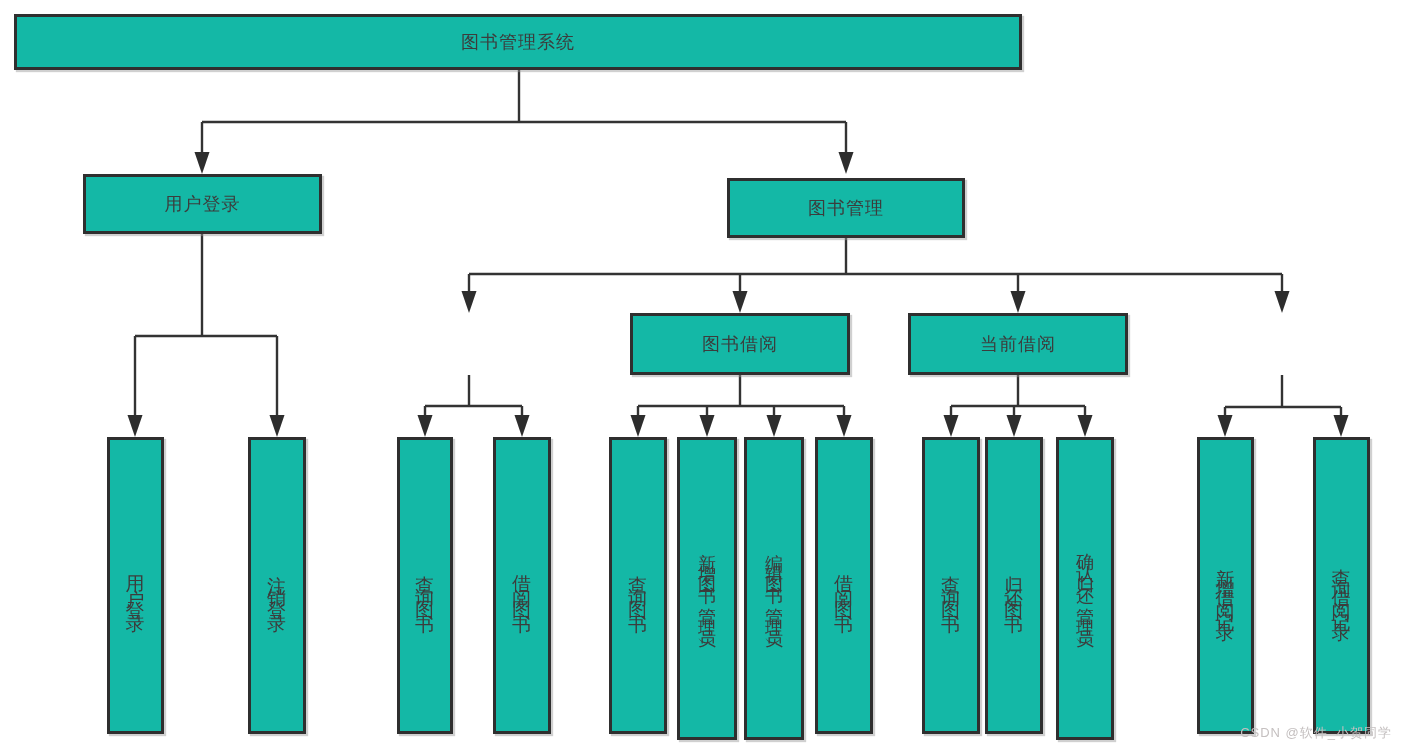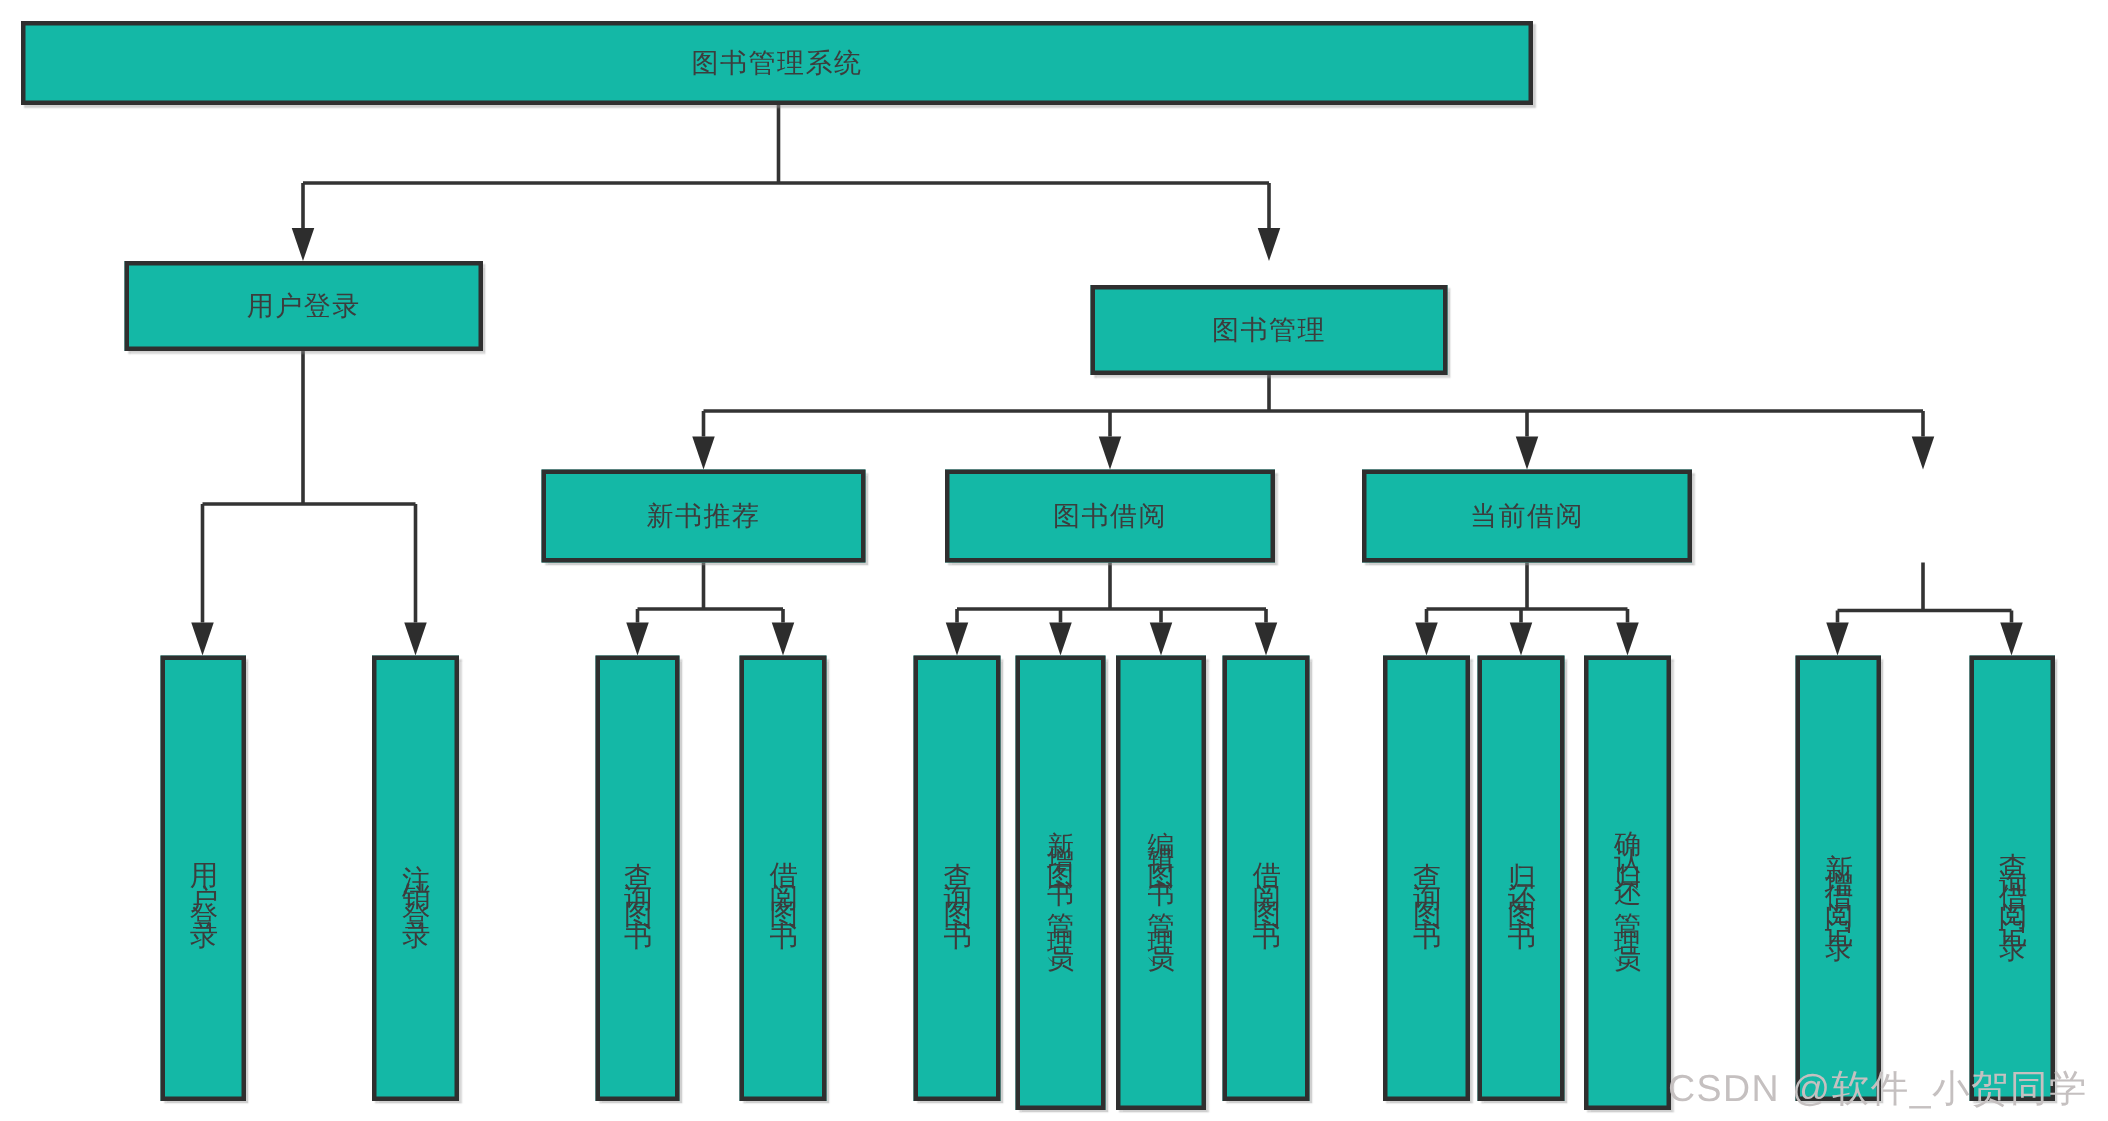--- a/index.html
+++ b/index.html
@@ -25,21 +25,21 @@
     writing-mode:vertical-rl;
     font-size:19px;
     letter-spacing:13px;
     line-height:1;
   }
   .leaf.long{letter-spacing:11px;}
   .leaf.admin{font-size:18px;letter-spacing:11px;}
   #watermark{
     position:absolute;
     right:13px;bottom:5px;
-    font-size:25px;
+    font-size:13px;
     color:#c5c0c0;
     letter-spacing:1px;
     white-space:nowrap;
   }
 </style>
 </head>
 <body>
 
 <div id="canvas">
 
@@ -105,23 +105,22 @@
       <polygon points="1006.5,415 1021.5,415 1014,437"></polygon>
       <polygon points="1077.5,415 1092.5,415 1085,437"></polygon>
       <polygon points="1217.5,415 1232.5,415 1225,437"></polygon>
       <polygon points="1333.5,415 1348.5,415 1341,437"></polygon>
     </g>
   </svg>
 
   <div class="node hnode" style="left:14px;top:14px;width:1008px;height:56px;">图书管理系统</div>
 
   <div class="node hnode" style="left:83px;top:174px;width:239px;height:60px;">用户登录</div>
-  <div class="node hnode" style="left:727px;top:190px;width:238px;height:60px;">图书管理</div>
+  <div class="node hnode" style="left:727px;top:178px;width:238px;height:60px;">图书管理</div>
 
-  <div class="node hnode" style="left:361px;top:313px;width:216px;height:62px;">新书推荐</div>
   <div class="node hnode" style="left:630px;top:313px;width:220px;height:62px;">图书借阅</div>
   <div class="node hnode" style="left:908px;top:313px;width:220px;height:62px;">当前借阅</div>
 
   <div class="node leaf" style="left:107px;top:437px;width:57px;height:297px;">用户登录</div>
   <div class="node leaf" style="left:248px;top:437px;width:58px;height:297px;">注销登录</div>
 
   <div class="node leaf" style="left:397px;top:437px;width:56px;height:297px;">查询图书</div>
   <div class="node leaf" style="left:493px;top:437px;width:58px;height:297px;">借阅图书</div>
 
   <div class="node leaf" style="left:609px;top:437px;width:58px;height:297px;">查询图书</div>

